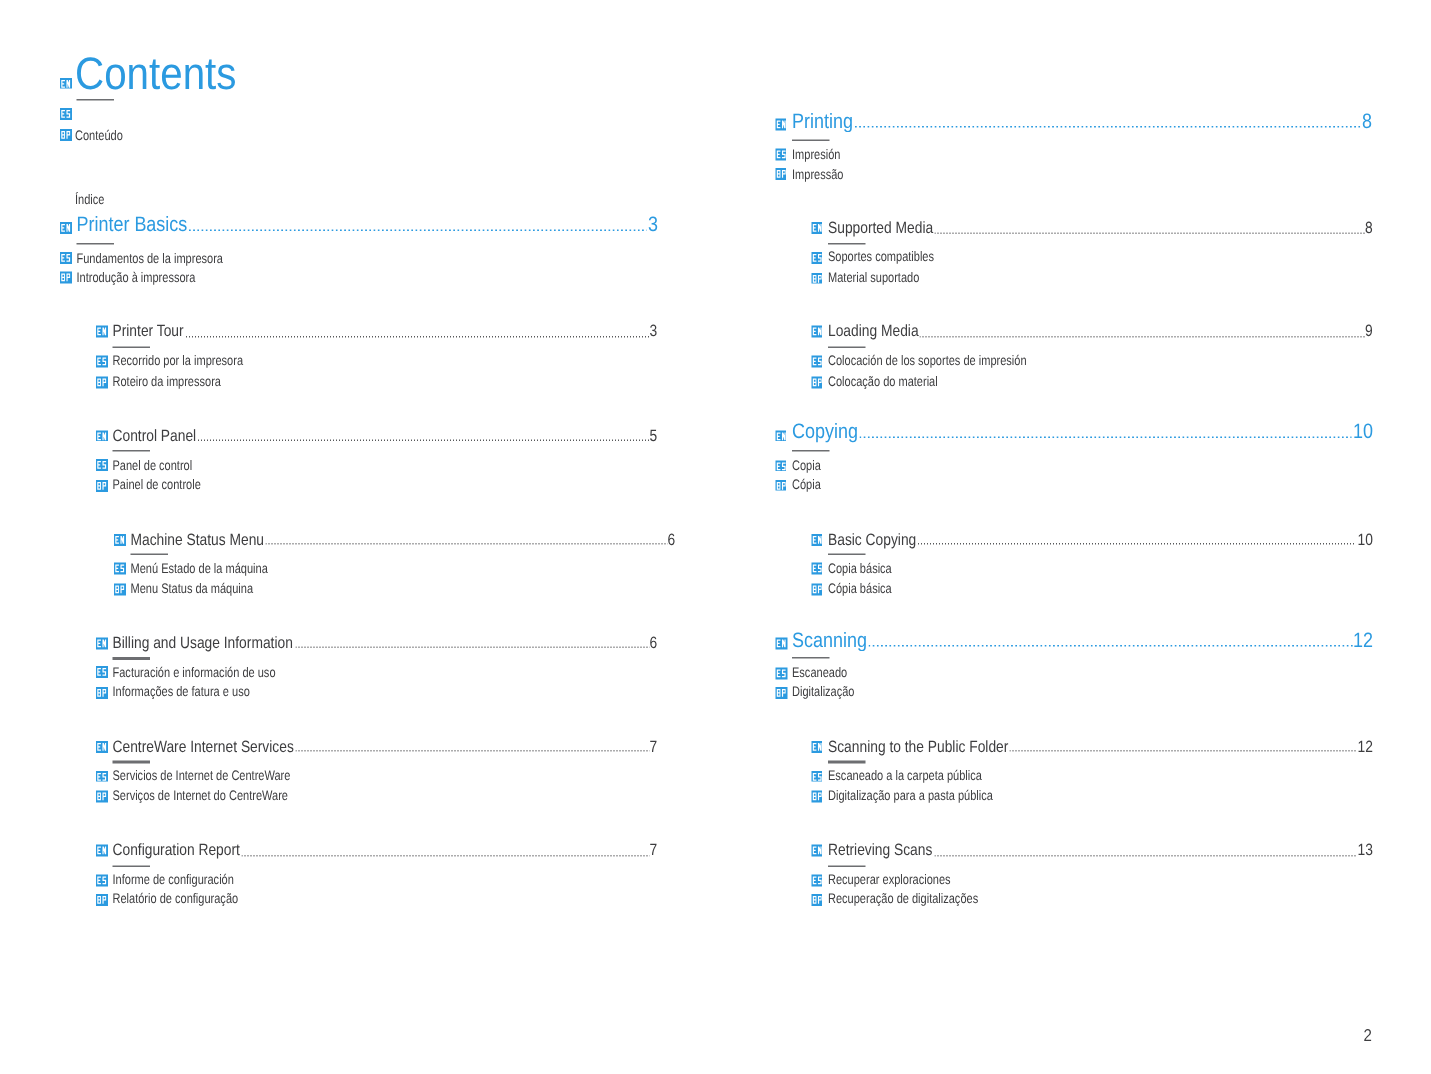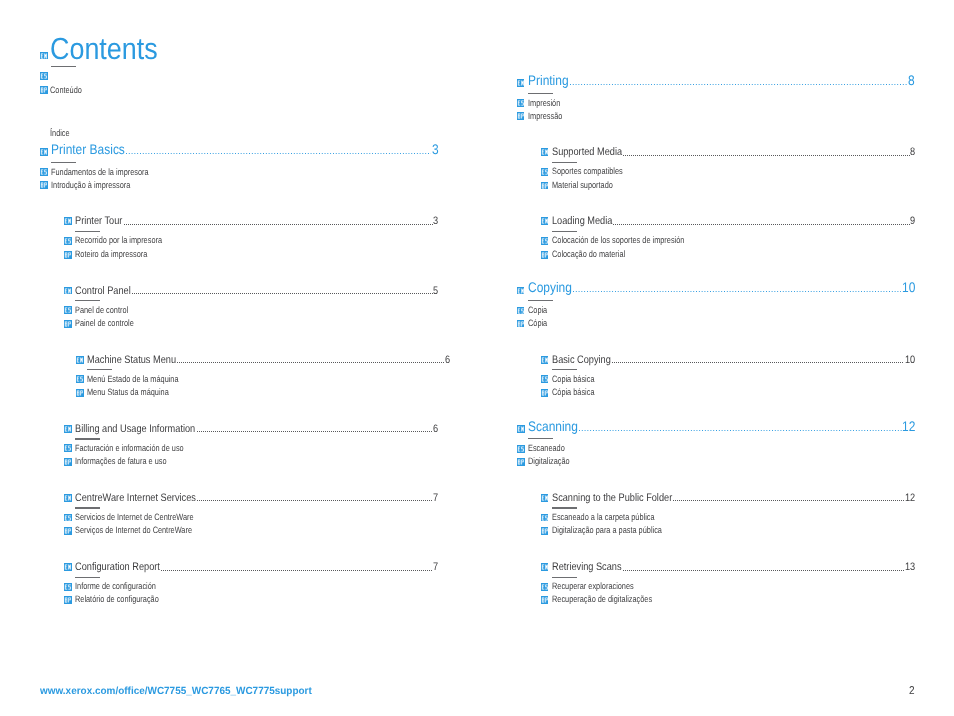--- a/index.html
+++ b/index.html
@@ -602,16 +602,15 @@
               <path fill="#ffffff" d="M0.0 0.0h15.0v100.0h-15.0zM0.0 0.0h45.6v15.0h-45.6zM0.0 42.5h45.6v15.0h-45.6zM0.0 85.0h45.6v15.0h-45.6zM36.0 0.0h12.0v57.5h-12.0zM36.0 42.5h12.0v57.5h-12.0zM68.0 0.0h15.0v100.0h-15.0zM68.0 0.0h45.6v15.0h-45.6zM68.0 42.5h45.6v15.0h-45.6zM104.0 0.0h12.0v57.5h-12.0z"></path>
             </svg>
             <span class="badge-code">BP</span>
           </span>
       <span class="lang-text"><span class="sq" style="transform: scaleX(0.8); margin-right: -25.0281px;">Recuperação de digitalizações</span></span>
     </div>
   </div>
     </div>
 
   <div class="footer">
-    <span class="footer-url"><span class="sq" style="transform: scaleX(0.958); margin-right: -11.9162px;">www.xerox.com/office/WC7755_WC7765_WC7775support</span></span>
     <span class="footer-page"><span class="sq" style="transform: scaleX(0.88); margin-right: -0.76125px;">2</span></span>
   </div>
 </div>
 
 </body></html>

